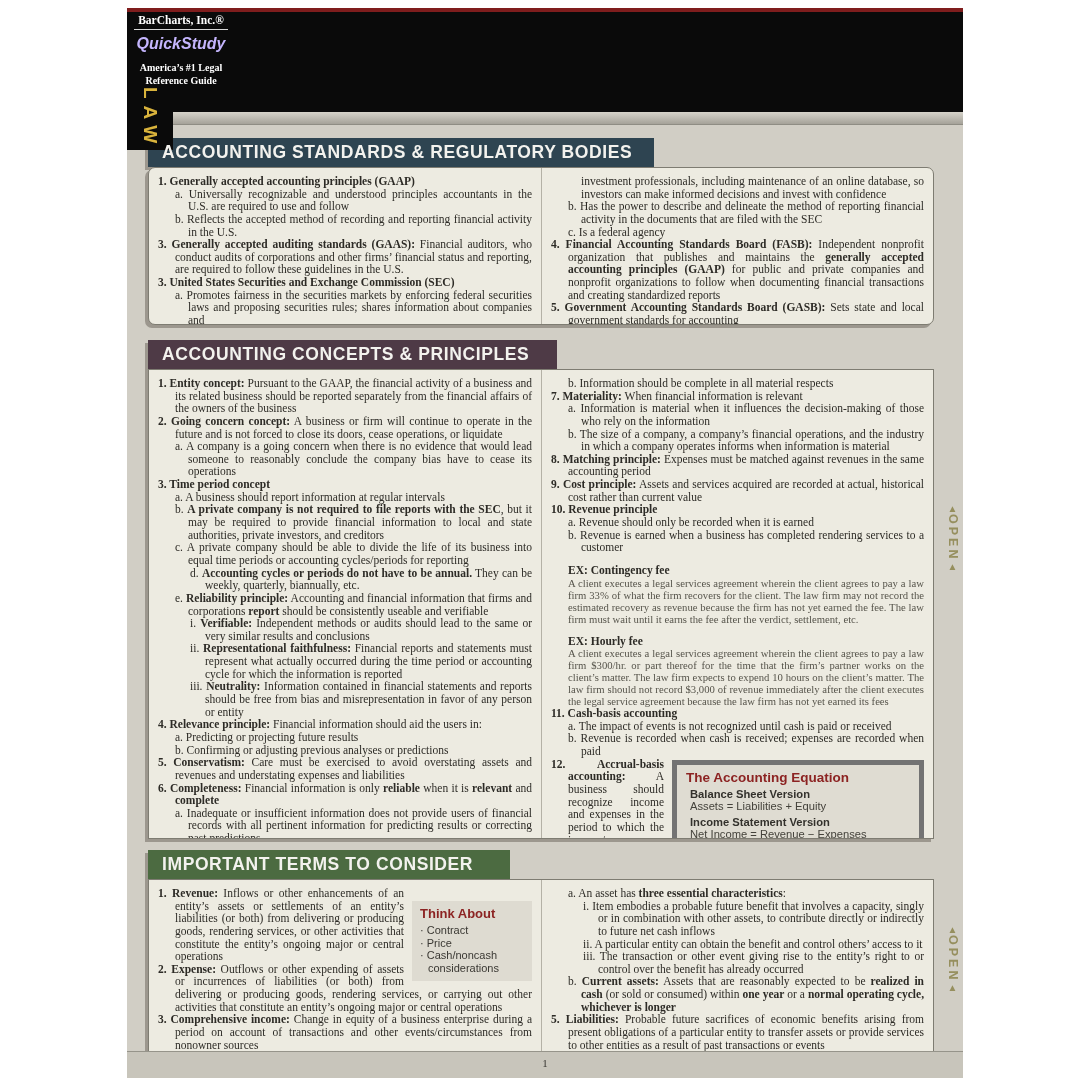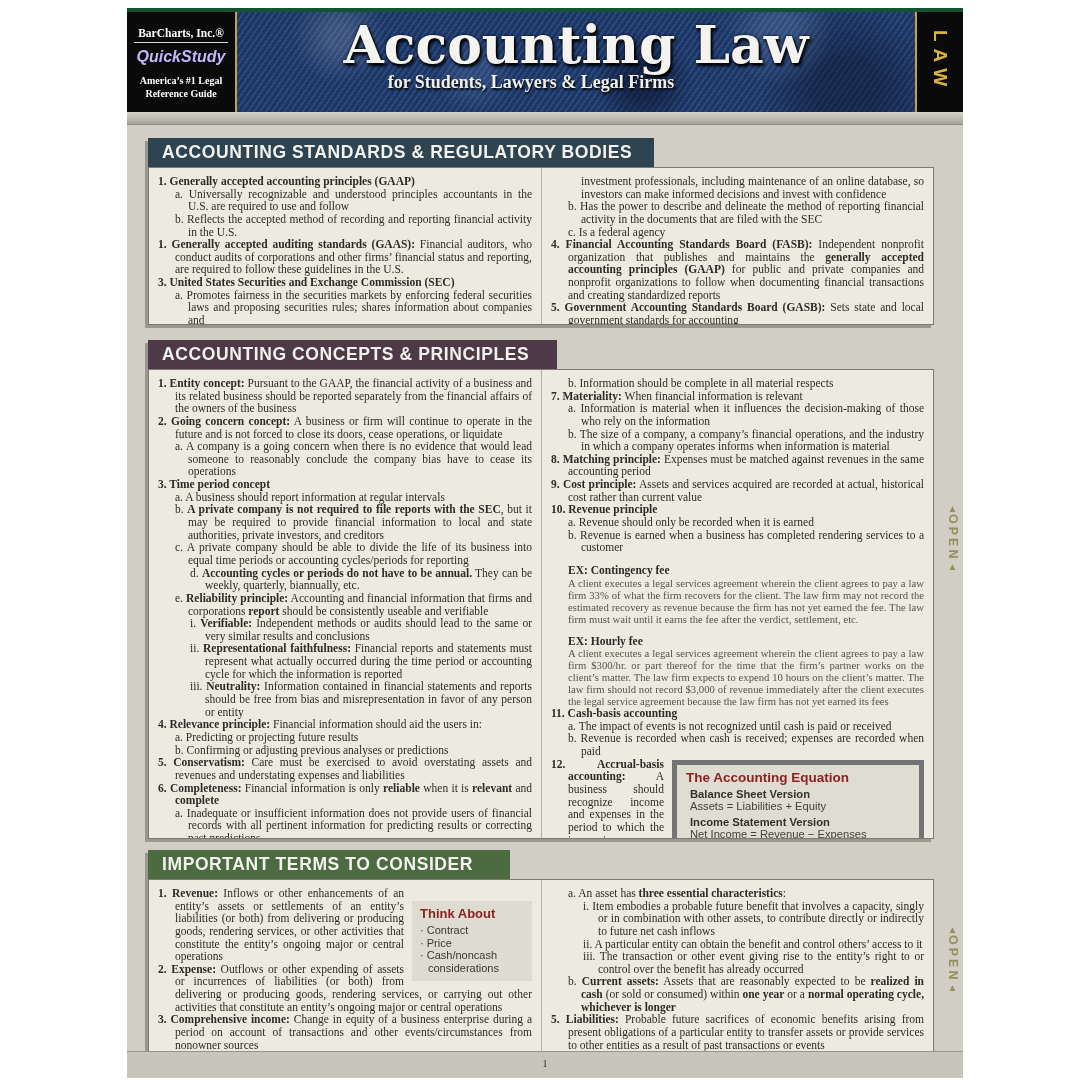--- a/index.html
+++ b/index.html
@@ -1,21 +1,21 @@
 <!DOCTYPE html>
 <html><head>
 <meta charset="utf-8">
 <style>
   html,body{margin:0;padding:0;}
   body{width:1080px;height:1080px;background:#ffffff;position:relative;overflow:hidden;
        font-family:"Liberation Serif",serif;}
   .page{position:absolute;left:127px;top:8px;width:836px;height:1070px;background:#d1cec5;}
 
   
-  .masthead{height:100px;display:flex;background:#0a0a0a;border-top:4px solid #14532d;}
+  .masthead{height:100px;display:flex;background:#0a0a0a;border-top:4px solid #7f1d1d;flex-direction:column;}
   .logo-panel{width:108px;background:#0a0a0a;color:#fff;text-align:center;display:flex;
               flex-direction:column;justify-content:center;}
   .lp-pub{font-size:11.5px;font-weight:bold;border-bottom:1px solid #d8d8d8;
           padding-bottom:3px;margin:2px 7px 5px;}
   .lp-brand{color:#c4b5fd;font-style:italic;font-weight:bold;
             font-family:"Liberation Sans",sans-serif;font-size:16px;margin-bottom:8px;}
   .lp-tag{font-size:10px;font-weight:bold;line-height:1.3;margin:0 8px;}
   .mast-center{flex:1;position:relative;overflow:hidden;border-left:2px solid #c7a13a;border-right:2px solid #c7a13a;
     background-color:#203e72;
     background-image:
@@ -38,21 +38,21 @@
   
   .content{padding-left:21px;}
   .bar{height:29px;line-height:29px;color:#f3f2ee;font-family:"Liberation Sans",sans-serif;
        font-weight:bold;font-size:17.5px;letter-spacing:.6px;padding-left:14px;
        box-shadow:-3px 3px 0 rgba(90,85,75,.45);}
   .bar1{margin-top:13px;width:492px;}
   .bar2{margin-top:15px;width:395px;}
   .bar3{margin-top:11px;width:348px;}
   .panel{width:784px;background:#edebe1;border:1px solid #7e7c72;display:flex;
          box-shadow:-3px 3px 0 rgba(90,85,75,.45);overflow:hidden;}
-  .panel1{height:156px;}
+  .panel1{height:156px;border-radius:7px;}
   .panel2{height:468px;}
   .panel3{height:182px;}
   .col{width:50%;padding:7px 9px 6px 9px;box-sizing:border-box;text-align:justify;}
   .col.rightcol{border-left:1px solid #b4b1a6;}
   .it{font-size:11.5px;line-height:1.1;color:#2d2b26;}
   .i0{padding-left:17px;text-indent:-17px;}
   .i1{padding-left:30px;text-indent:-13px;}
   .i2{padding-left:47px;text-indent:-15px;}
   .cont{text-indent:0;}
   .exh{font-weight:bold;padding-left:17px;text-indent:0;margin-top:10px;}
@@ -105,21 +105,21 @@
   <div class="silver-band"></div>
 
   <div class="content">
 
     <div class="bar bar1" style="background: rgb(46, 68, 81);">ACCOUNTING STANDARDS &amp; REGULATORY BODIES</div>
     <div class="panel panel1">
       <div class="col leftcol">
           <div class="it i0"><b>1. Generally accepted accounting principles (GAAP)</b></div>
           <div class="it i1">a. Universally recognizable and understood principles accountants in the U.S. are required to use and follow</div>
           <div class="it i1">b. Reflects the accepted method of recording and reporting financial activity in the U.S.</div>
-          <div class="it i0"><b>1. Generally accepted auditing standards (GAAS):</b> Financial auditors, who conduct audits of corporations and other firms’ financial status and reporting, are required to follow these guidelines in the U.S.</div>
+          <div class="it i0"><b>3. Generally accepted auditing standards (GAAS):</b> Financial auditors, who conduct audits of corporations and other firms’ financial status and reporting, are required to follow these guidelines in the U.S.</div>
           <div class="it i0"><b>3. United States Securities and Exchange Commission (SEC)</b></div>
           <div class="it i1">a. Promotes fairness in the securities markets by enforcing federal securities laws and proposing securities rules; shares information about companies and</div>
         </div>
       <div class="col rightcol">
           <div class="it i1 cont">investment professionals, including maintenance of an online database, so investors can make informed decisions and invest with confidence</div>
           <div class="it i1">b. Has the power to describe and delineate the method of reporting financial activity in the documents that are filed with the SEC</div>
           <div class="it i1">c. Is a federal agency</div>
           <div class="it i0"><b>4. Financial Accounting Standards Board (FASB):</b> Independent nonprofit organization that publishes and maintains the <b>generally accepted accounting principles (GAAP)</b> for public and private companies and nonprofit organizations to follow when documenting financial transactions and creating standardized reports</div>
           <div class="it i0"><b>5. Government Accounting Standards Board (GASB):</b> Sets state and local government standards for accounting</div>
         </div>

